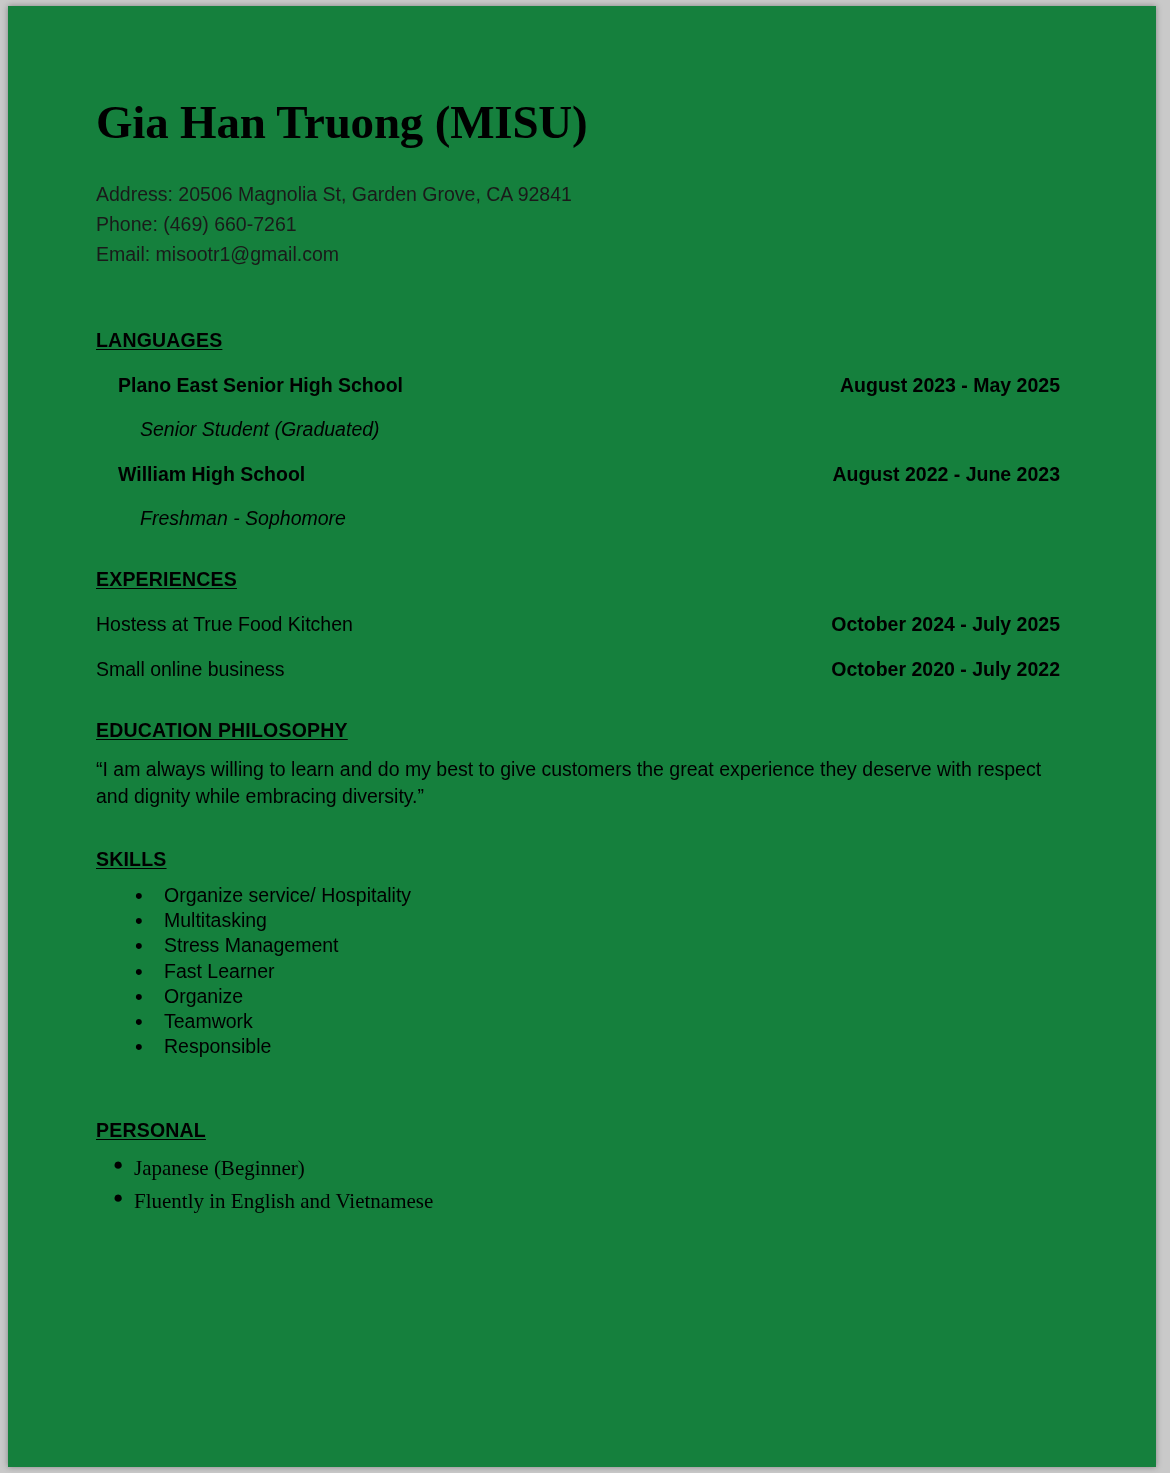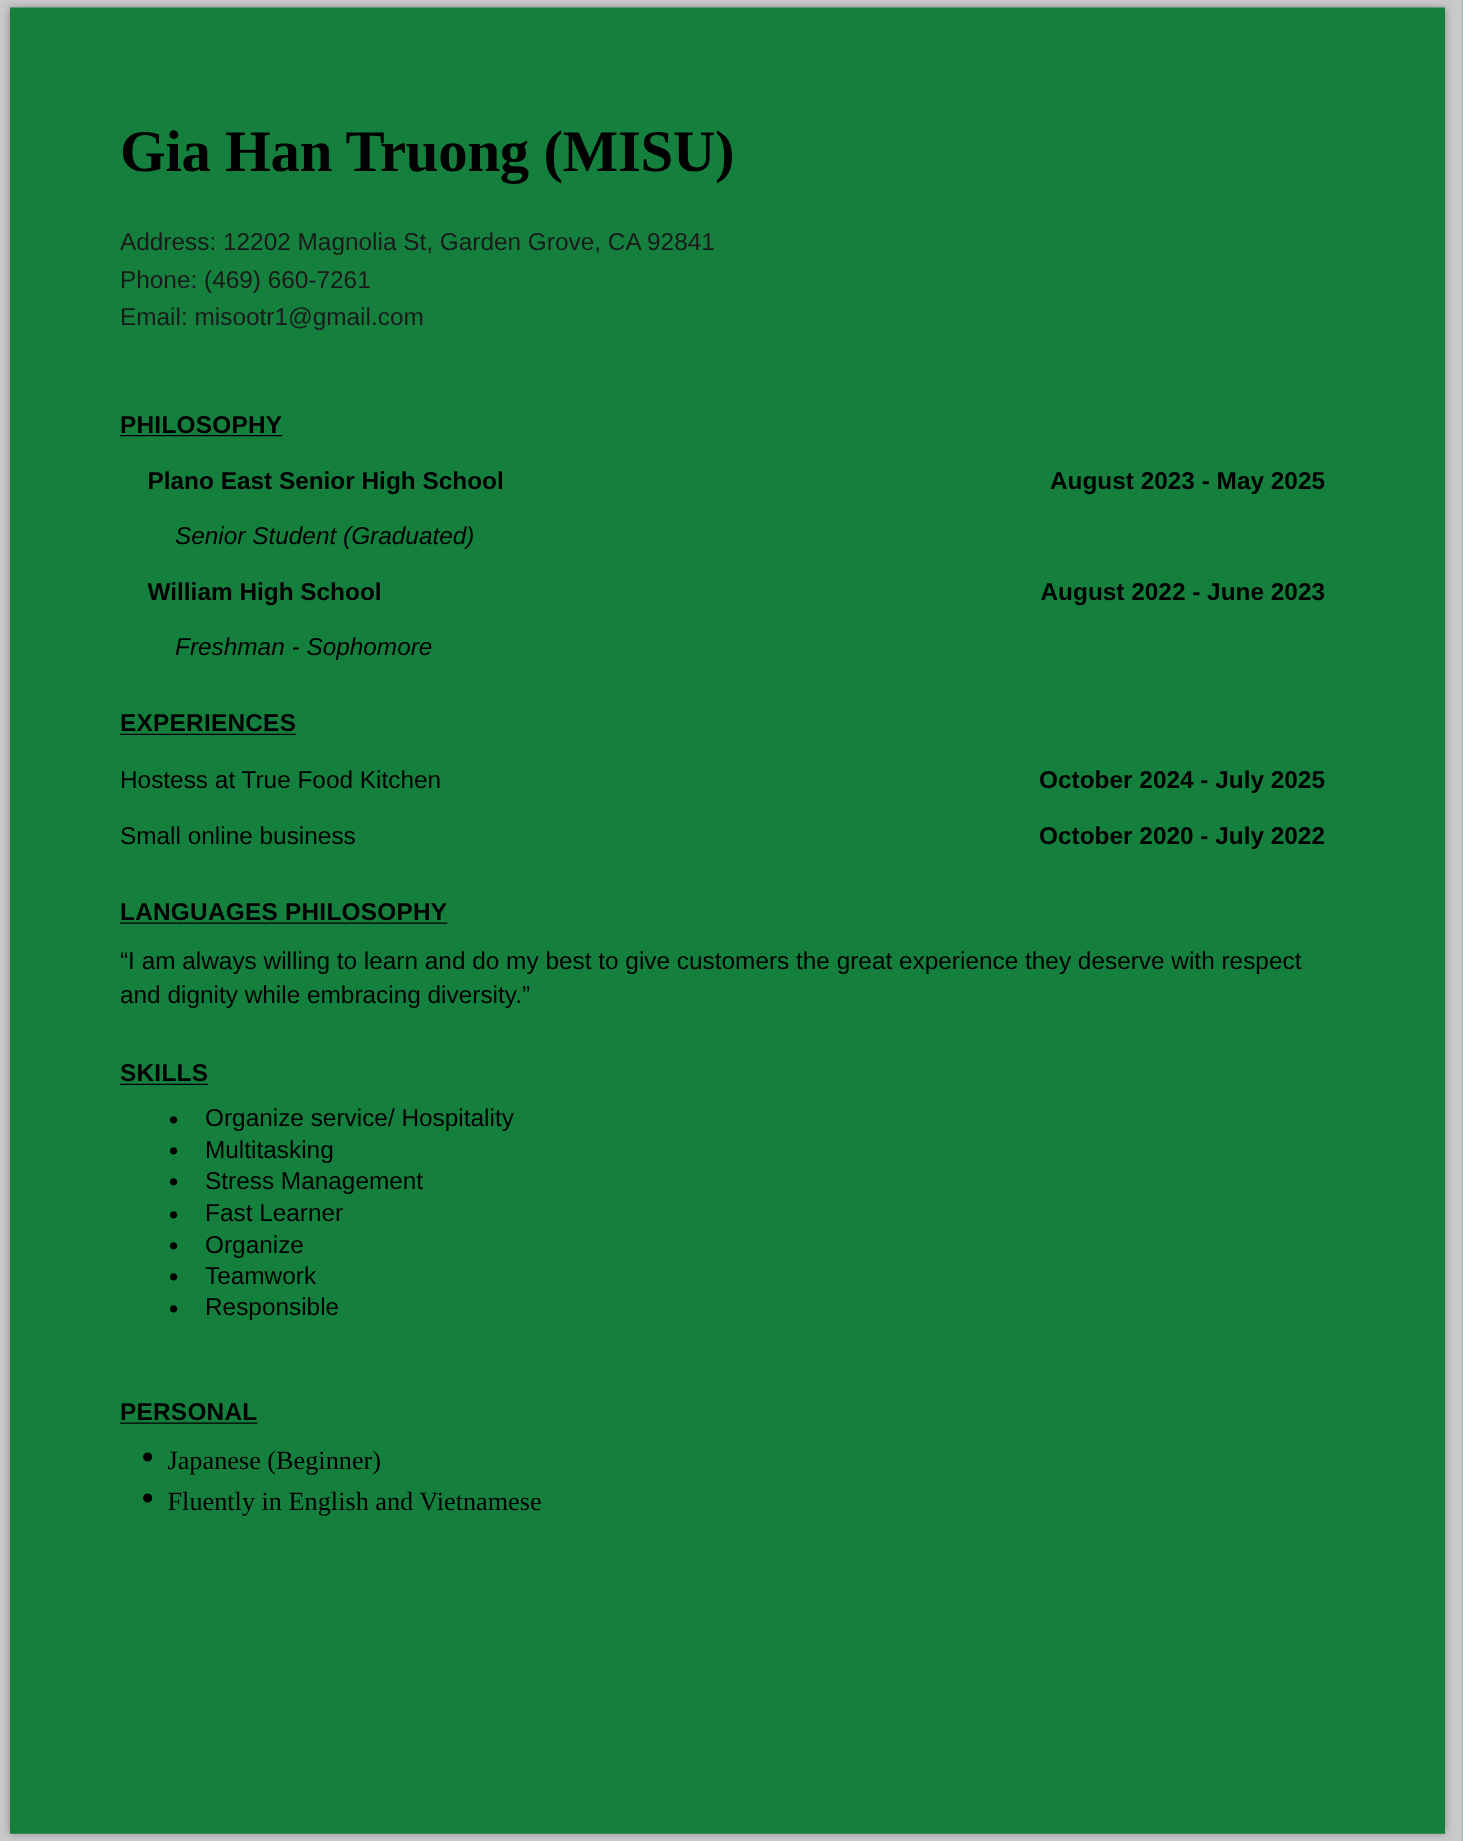--- a/index.html
+++ b/index.html
@@ -137,28 +137,28 @@
 </style>
 </head>
 <body>
 
 <div class="page">
   <div class="doc">
 
     <h1 class="name">Gia Han Truong (MISU)</h1>
 
     <div class="contact">
-      <div>Address: 12202 Magnolia St, Garden Grove, CA 92841</div>
+      <div>Address: 20506 Magnolia St, Garden Grove, CA 92841</div>
       <div>Phone: (469) 660-7261</div>
       <div>Email: misootr1@gmail.com</div>
     </div>
 
     <div class="gap-lg"></div>
 
-    <div class="section-head">PHILOSOPHY</div>
+    <div class="section-head">LANGUAGES</div>
 
     <div class="edu-entry">
       <div class="row">
         <span class="left">Plano East Senior High School</span>
         <span class="right">August 2023 - May 2025</span>
       </div>
       <div class="subtitle">Senior Student (Graduated)</div>
     </div>
 
     <div class="edu-entry">
@@ -182,21 +182,21 @@
 
     <div class="exp-entry">
       <div class="row">
         <span class="left">Small online business</span>
         <span class="right">October 2020 - July 2022</span>
       </div>
     </div>
 
     <div class="gap-md"></div>
 
-    <div class="section-head">LANGUAGES PHILOSOPHY</div>
+    <div class="section-head">EDUCATION PHILOSOPHY</div>
     <div class="quote">“I am always willing to learn and do my best to give customers the great experience they deserve with respect and dignity while embracing diversity.”</div>
 
     <div class="gap-md"></div>
 
     <div class="section-head">SKILLS</div>
     <ul class="skills">
       <li>Organize service/ Hospitality</li>
       <li>Multitasking</li>
       <li>Stress Management</li>
       <li>Fast Learner</li>

